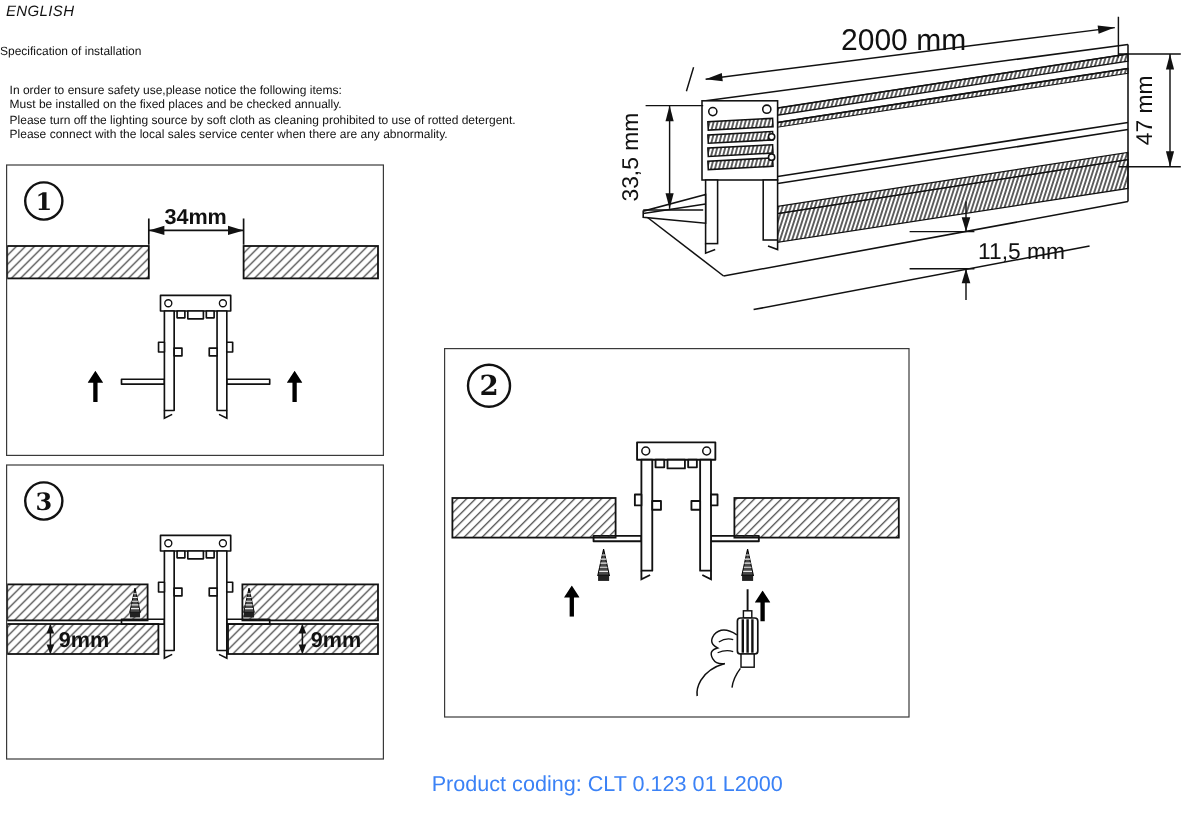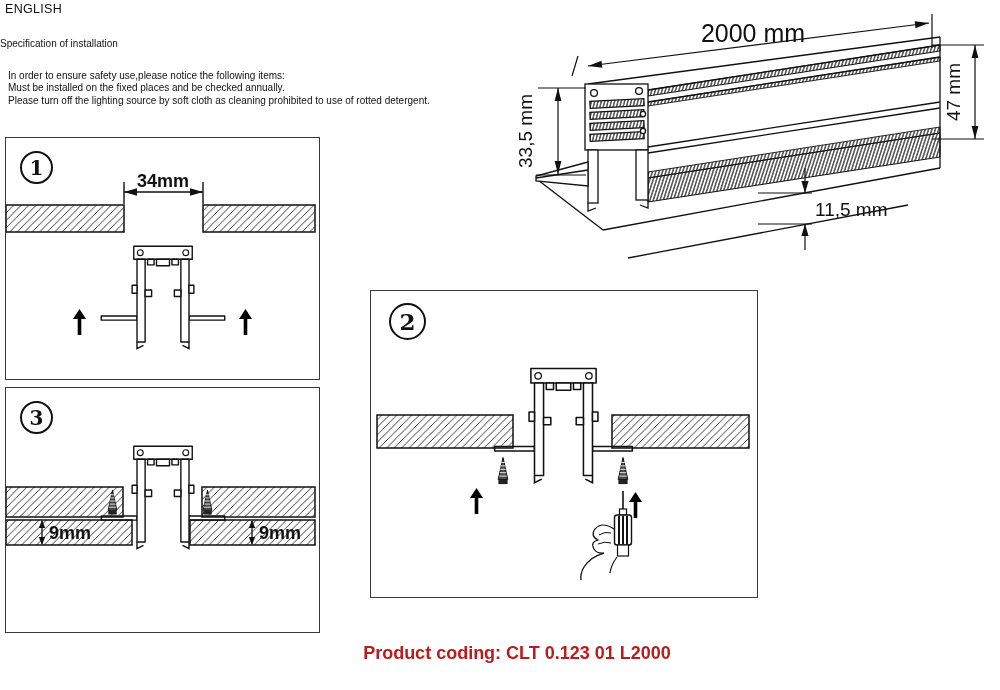--- a/index.html
+++ b/index.html
@@ -1,36 +1,36 @@
 <!DOCTYPE html>
 <html><head>
 <meta charset="utf-8">
 <style>
   html,body{margin:0;padding:0;background:#fff;}
   .page{
     position:relative;width:1000px;height:690px;background:#fff;overflow:hidden;
     font-family:"Liberation Sans","DejaVu Sans",sans-serif;color:#111;
   }
   .abs{position:absolute;}
-  #english-label{left:5px;top:2px;font-size:12.5px;letter-spacing:.3px;color:#111;}
+  #english-label{left:5px;top:2px;font-size:12.5px;letter-spacing:.3px;color:#111;font-style:italic;}
   #spec-title{left:0;top:38px;width:396px;text-align:left;font-size:10px;color:#111;}
   #instructions{left:8px;top:37px;font-size:10px;line-height:12.45px;color:#111;white-space:nowrap;margin-top:33px;}
   .diagram-box{border:1.6px solid #3a3a3a;background:#fff;box-sizing:border-box;}
   #box1{left:5px;top:137px;width:315px;height:243px;}
   #box3{left:5px;top:387px;width:315px;height:246px;}
   #box2{left:370px;top:290px;width:388px;height:308px;}
   .step-circle{
     position:absolute;border:2.4px solid #111;border-radius:50%;
     font-family:"DejaVu Serif","Liberation Serif",serif;font-weight:bold;
     display:flex;align-items:center;justify-content:center;color:#111;background:#fff;
   }
   #circle1{left:14px;top:13px;width:29px;height:29px;font-size:20px;}
   #circle3{left:14px;top:13px;width:29px;height:29px;font-size:20px;}
   #circle2{left:18px;top:12px;width:33px;height:33px;font-size:23px;}
-  #product-coding{left:307px;top:643px;width:420px;text-align:center;font-size:18px;color:#b91c1c;font-weight:bold;}
+  #product-coding{left:296px;top:643px;width:420px;text-align:center;font-size:18px;color:#3b82f6;}
   svg{display:block;}
   .boxsvg{position:absolute;left:0;top:0;}
   text{fill:#111;}
   .dimtext{font-family:"Liberation Sans","DejaVu Sans",sans-serif;}
 </style>
 </head>
 <body>
 
 <div class="page">
 
@@ -82,20 +82,21 @@
       </symbol>
     </defs>
   </svg>
 
   <div class="abs" id="english-label">ENGLISH</div>
   <div class="abs" id="spec-title">Specification of installation</div>
   <div class="abs" id="instructions">
     <div>In order to ensure safety use,please notice the following items:</div>
     <div>Must be installed on the fixed places and be checked annually.</div>
     <div>Please turn off the lighting source by soft cloth as cleaning prohibited to use of rotted detergent.</div>
+    <div>Please connect with the local sales service center when there are any abnormality.</div>
   </div>
 
   <svg class="abs" style="left:508px;top:0;" width="492" height="300" viewBox="0 0 492 300">
     <g stroke="#111" stroke-width="1.3" fill="none">
 
       <path d="M80,84 L432,37"></path>
       <path d="M140,90 L432,45"></path>
       <polygon points="140,90 432,45 432,51 140,96" fill="url(#h2)" stroke-width="1"></polygon>
       <path d="M140,102 L432,57"></path>
       <polygon points="140,102 432,57 432,61 140,106" fill="url(#h2)" stroke-width="0.9"></polygon>

